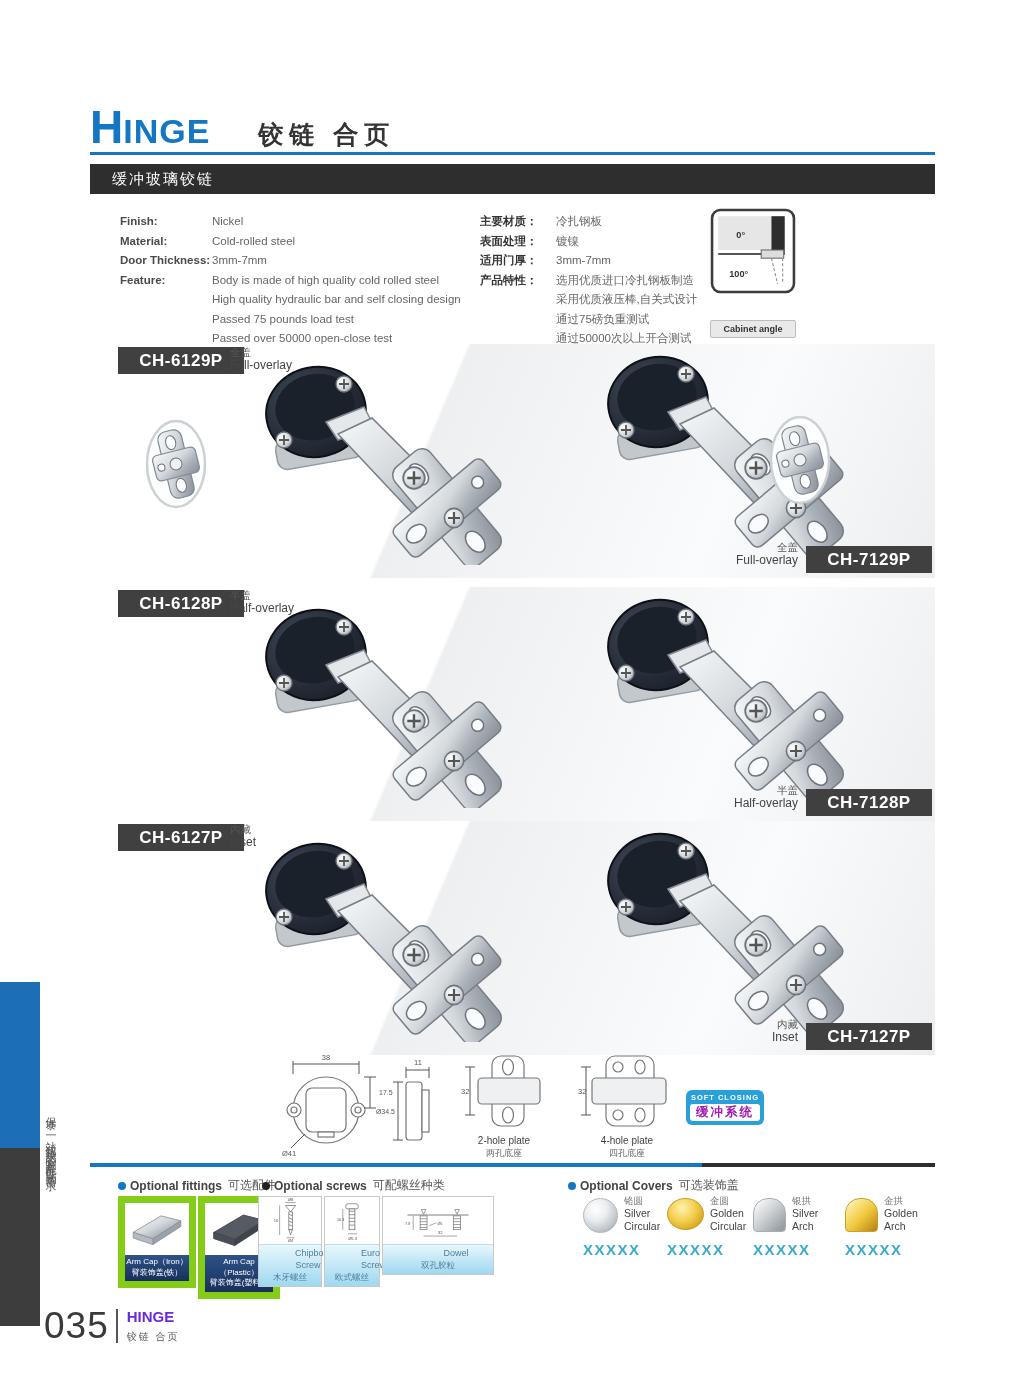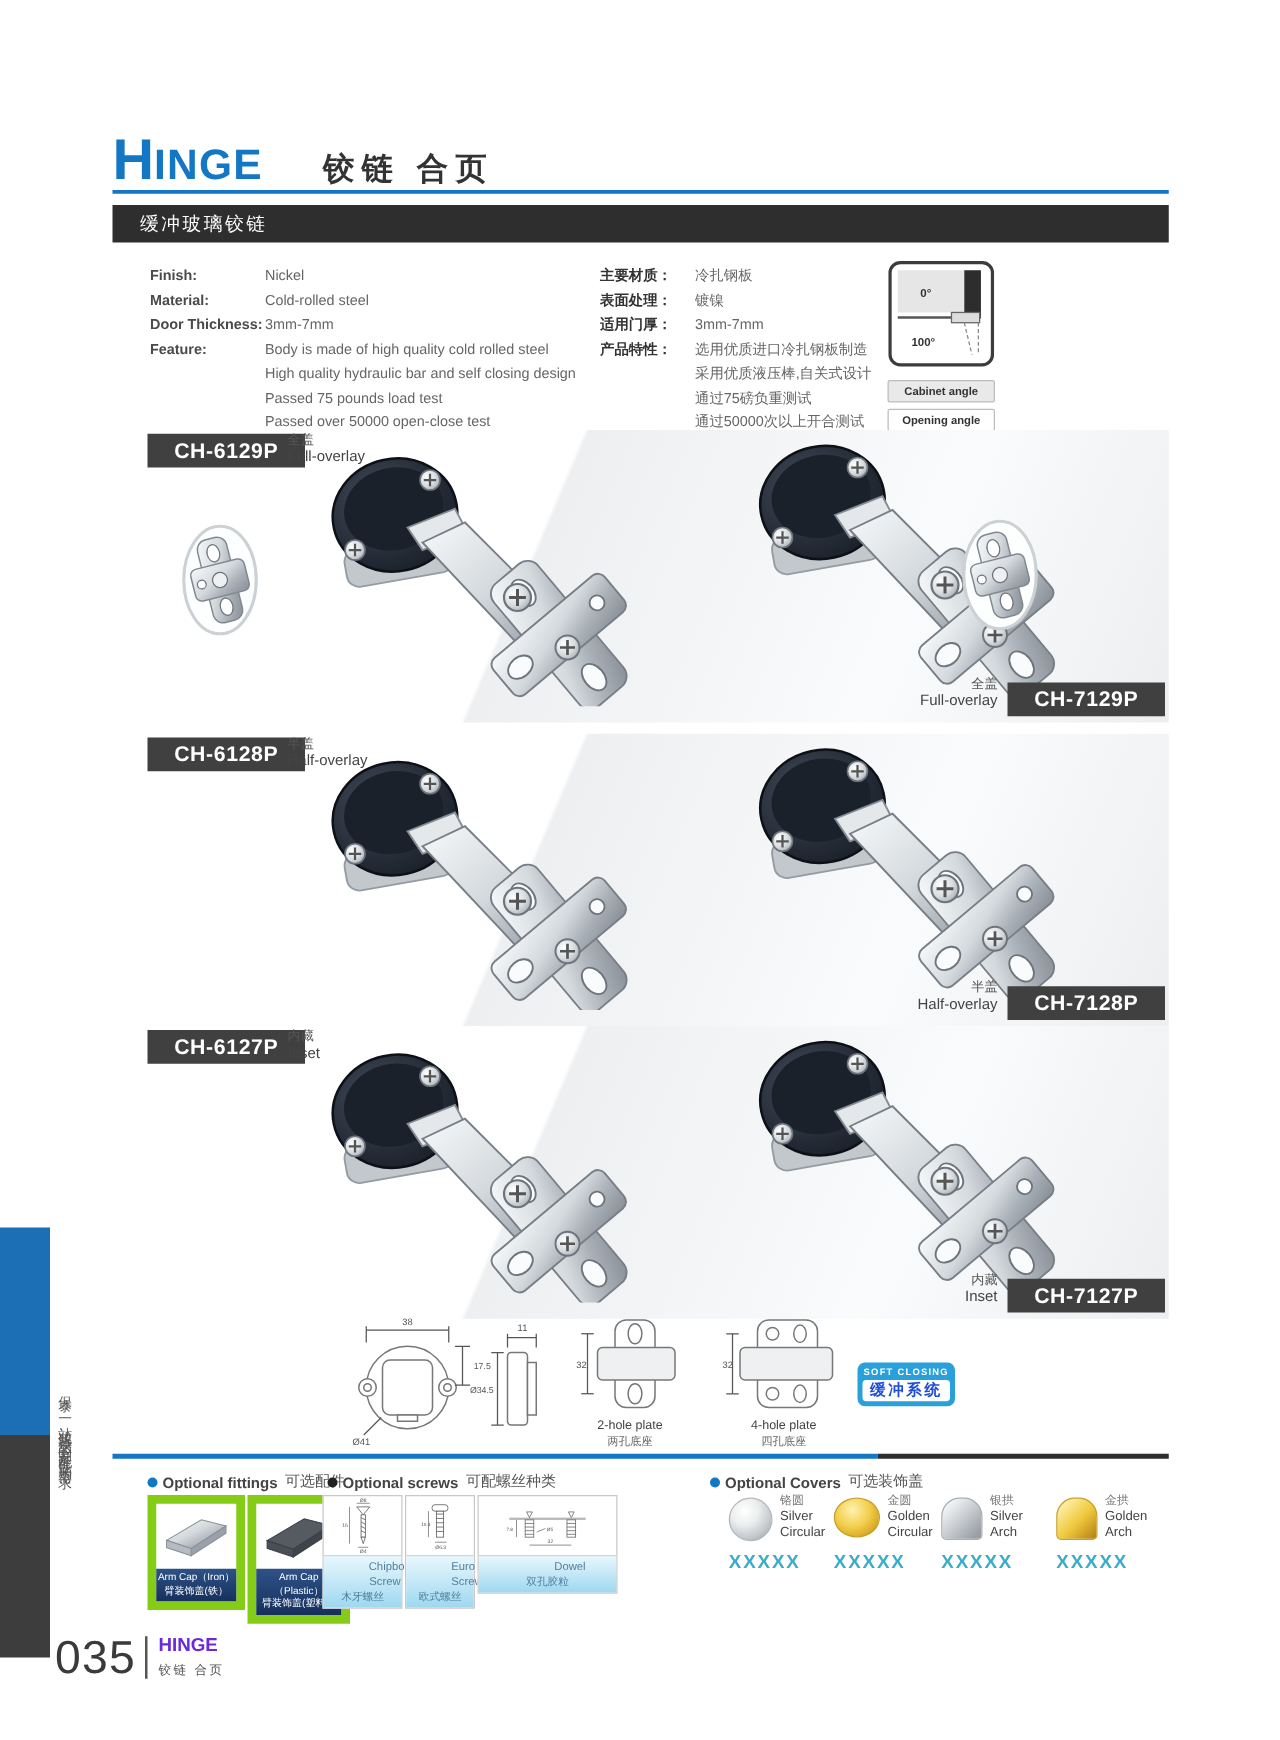--- a/index.html
+++ b/index.html
@@ -18,21 +18,21 @@
   
   .specs{position:absolute;top:212px;font-size:11.5px;line-height:19.5px;color:#666;}
   #specs-en{left:120px;width:360px;}
   #specs-zh{left:480px;width:230px;}
   .srow{display:flex;}
   #specs-en .slabel{width:92px;flex:none;font-weight:700;color:#4a4a4a;}
   #specs-zh .slabel{width:76px;flex:none;font-weight:700;color:#333;}
   .sval{color:#666;}
   
   .diagram{position:absolute;left:710px;top:208px;width:86px;}
-  .diag-label{margin-top:5px;border:1px solid #bdbdbd;border-radius:2px;background:#e9e9e9;
+  .diag-label{margin-top:22px;border:1px solid #bdbdbd;border-radius:2px;background:#e9e9e9;
               font-size:9px;font-weight:700;color:#333;text-align:center;padding:3px 0;}
   .diag-label.white{background:#fff;}
   
   .row{position:absolute;left:90px;width:845px;height:234px;}
   #row1{top:344px;} #row2{top:587px;} #row3{top:821px;}
   .row-bg{position:absolute;left:0;top:0;right:0;bottom:0;
           background:linear-gradient(113deg,#ffffff 40%,#edeff1 40.4%,#fafbfc 74%,#eceef0 100%);}
   .model-tag{position:absolute;width:126px;height:27px;background:#404040;color:#fff;
              font-size:17px;font-weight:700;display:flex;align-items:center;justify-content:center;letter-spacing:.5px;}
   .model-tag.left{left:28px;top:3px;}
@@ -49,21 +49,21 @@
   .oval-img.left{left:54px;top:74px;}
   .oval-img.right{left:678px;top:70px;}
   
   .tech{position:absolute;}
   .tech-caption{position:absolute;text-align:center;line-height:13px;}
   .tech-caption .en{font-size:10px;color:#444;display:block;}
   .tech-caption .zh{font-size:9px;color:#666;display:block;}
   .badge{position:absolute;left:686px;top:1090px;width:78px;background:#29a0da;border-radius:6px;
          padding:3px 4px 4px;box-sizing:border-box;text-align:center;}
   .badge .b-en{color:#fff;font-size:7.5px;font-weight:700;letter-spacing:1px;display:block;margin-bottom:2px;}
-  .badge .b-zh{background:#fff;color:#1d4ed8;font-size:12.5px;font-weight:700;border-radius:3px;
+  .badge .b-zh{background:#fff;color:#a21caf;font-size:12.5px;font-weight:700;border-radius:3px;
                letter-spacing:2px;display:block;padding:0 2px;}
   .divider-blue{position:absolute;left:90px;top:1163px;width:612px;height:4px;background:#1377c4;}
   .divider-dark{position:absolute;left:702px;top:1163px;width:233px;height:4px;background:#2e2e2e;}
   
   .sec-title{position:absolute;top:1177px;font-size:12px;color:#555;display:flex;align-items:center;}
   .sec-title .dot{width:8px;height:8px;border-radius:50%;margin-right:4px;flex:none;}
   .sec-title .t-en{font-weight:700;color:#444;margin-right:6px;}
   .dot.blue{background:#1377c4;} .dot.dark{background:#222;}
   .fit-card{position:absolute;top:1196px;border:7px solid #84cc16;background:#fff;box-sizing:border-box;}
   .fit-img{height:52px;display:flex;align-items:center;justify-content:center;}

